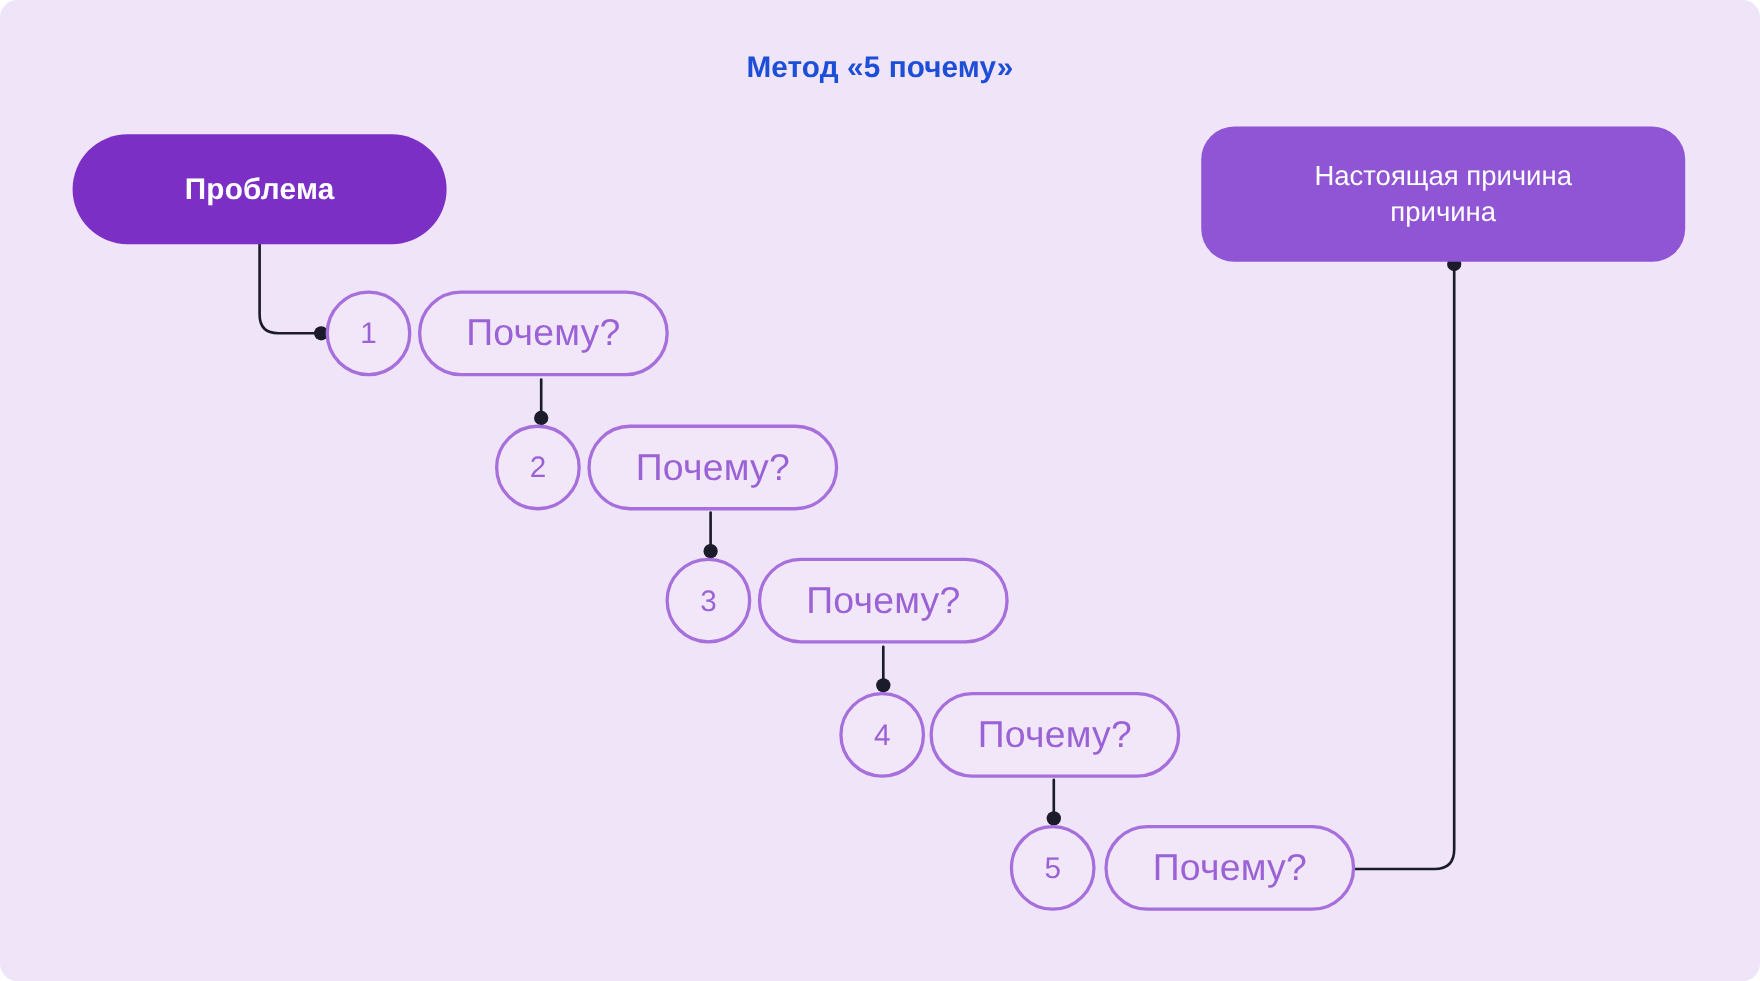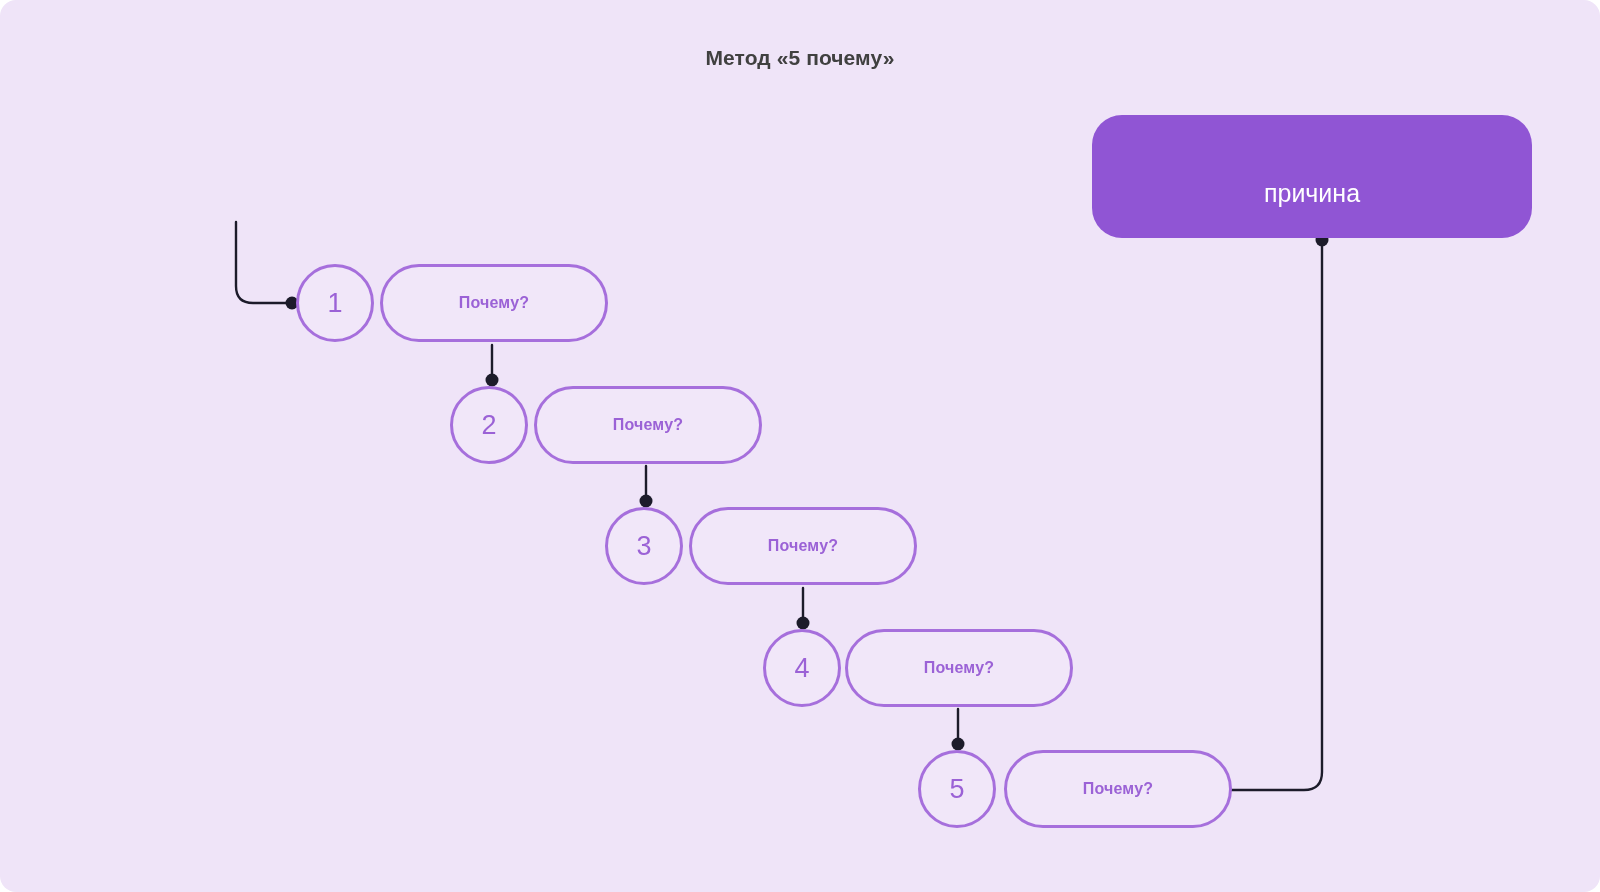--- a/index.html
+++ b/index.html
@@ -23,23 +23,23 @@
     overflow: hidden;
   }
 
   
   .title {
     position: absolute;
     top: 46px;
     left: 0;
     width: 1600px;
     text-align: center;
-    font-size: 21px;
+    font-size: 27px;
     font-weight: bold;
-    color: #404040;
+    color: #1d4ed8;
     letter-spacing: 0.1px;
   }
 
   
   #wires {
     position: absolute;
     left: 0;
     top: 0;
     width: 1600px;
     height: 892px;
@@ -131,22 +131,22 @@
     border: 3.2px solid #A66FDC;
     border-radius: 40px;
     background: #F1E7F9;
     display: flex;
     align-items: center;
     justify-content: center;
     z-index: 1;
   }
   .step-pill .lbl {
     color: #9B62D6;
-    font-size: 16px;
-    font-weight: bold;
+    font-size: 34px;
+    font-weight: normal;
     letter-spacing: 0.2px;
   }
 </style>
 </head>
 <body>
 
 <div id="canvas">
 
   <div class="title">Метод «5 почему»</div>
 
@@ -164,23 +164,26 @@
     <path class="wire" d="M 803 588 L 803 622"></path>
     <circle class="wire-dot" cx="803" cy="623" r="6.5"></circle>
 
     <path class="wire" d="M 958 709 L 958 743"></path>
     <circle class="wire-dot" cx="958" cy="744" r="6.5"></circle>
 
     <path class="wire" d="M 1228 790 L 1304 790 Q 1322 790 1322 772 L 1322 245"></path>
     <circle class="wire-dot" cx="1322" cy="240" r="6.5"></circle>
   </svg>
 
+  <div class="problem-pill">
+    <span class="lbl">Проблема</span>
+  </div>
 
   <div class="cause-box">
-    <span class="lbl"><br><span>причина</span></span>
+    <span class="lbl"><span>Настоящая причина</span><br><span>причина</span></span>
   </div>
 
   <div class="step" id="step-0" style="left: 296px; top: 264px;">
     <div class="step-circle">
       <span class="num">1</span>
     </div>
     <div class="step-pill" style="left: 84px; width: 228px;">
       <span class="lbl">Почему?</span>
     </div>
   </div>

